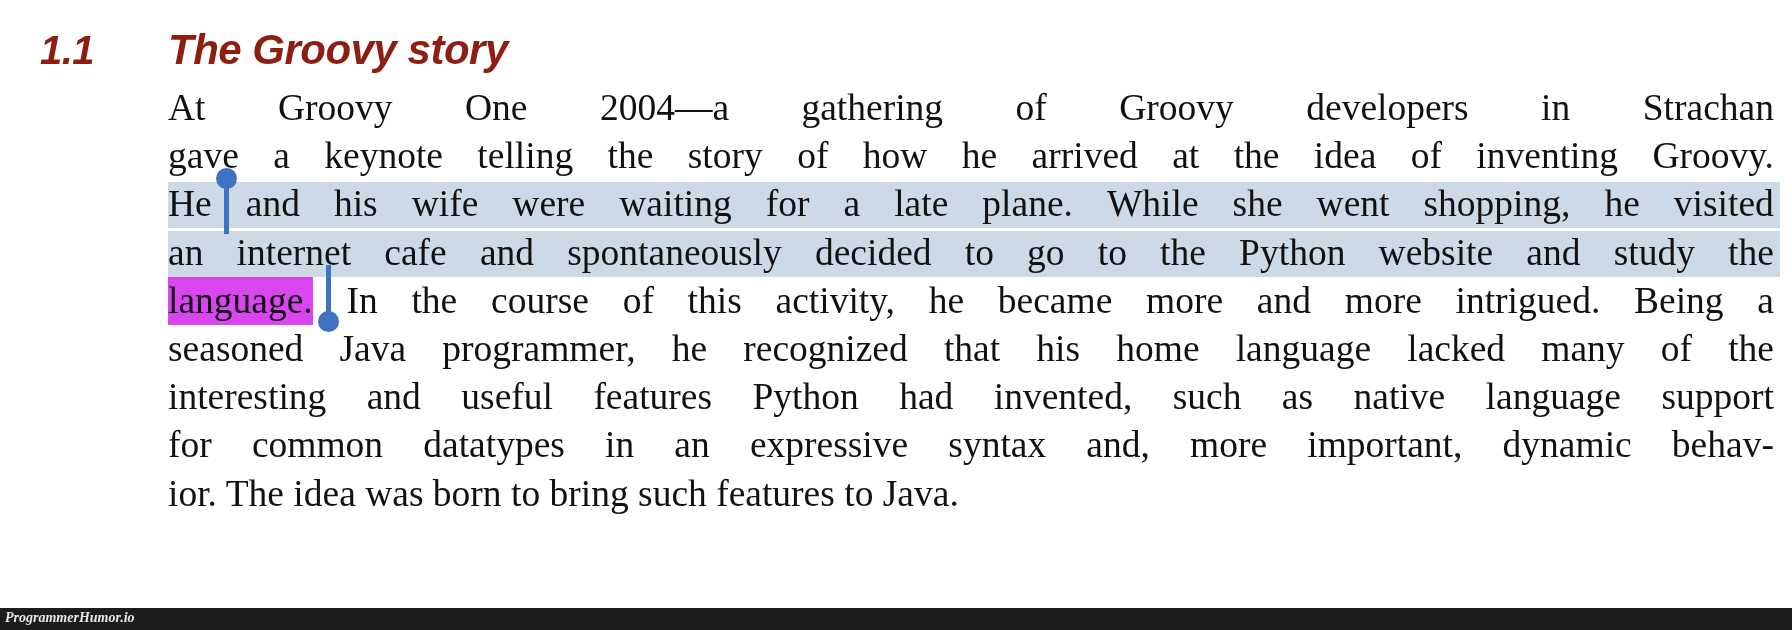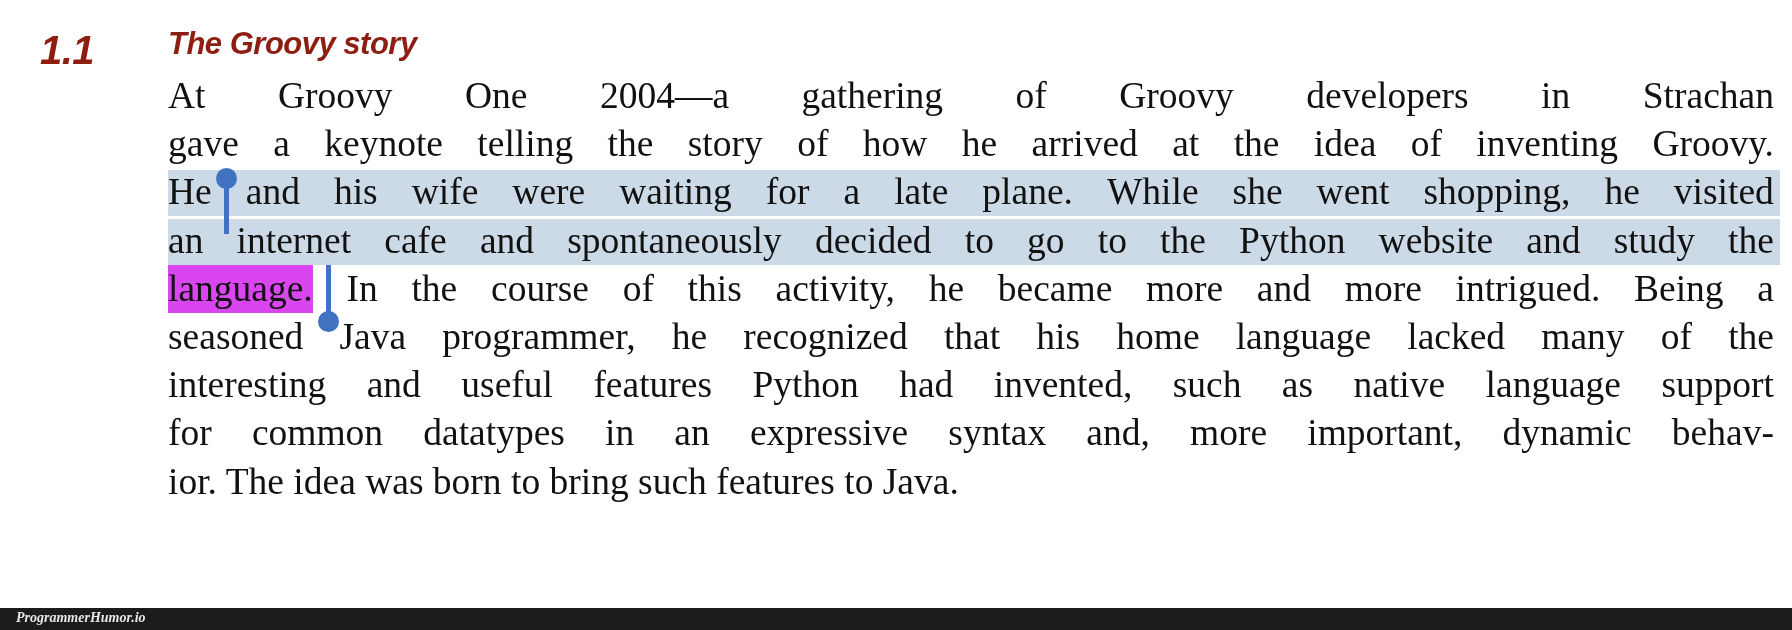--- a/index.html
+++ b/index.html
@@ -37,28 +37,28 @@
     letter-spacing: -0.5px;
   }
   .heading-number {
     left: 40px;
     top: 14px;
     font-size: 40px;
   }
   .heading-title {
     left: 168px;
     top: 12px;
-    font-size: 31px;
+    font-size: 42px;
   }
 
   
   .para {
     position: absolute;
     left: 168px;
-    top: 72px;
+    top: 84px;
     width: 1606px;
     font-size: 37.5px;
     line-height: 48.2px;
     color: #111111;
     letter-spacing: 0px;
   }
   .pline {
     position: relative;
     height: 48.2px;
     white-space: nowrap;
@@ -120,21 +120,21 @@
   .watermark {
     position: absolute;
     left: 0;
     bottom: 0;
     width: 1792px;
     height: 22px;
     background: #1c1c1c;
   }
   .watermark-text {
     position: absolute;
-    left: 16px;
+    left: 5px;
     top: 2px;
     font-family: "Liberation Serif", "DejaVu Serif", serif;
     font-weight: bold;
     font-style: italic;
     font-size: 14px;
     color: #e8e8e8;
     letter-spacing: 0px;
     white-space: nowrap;
     text-align: right;
   }

